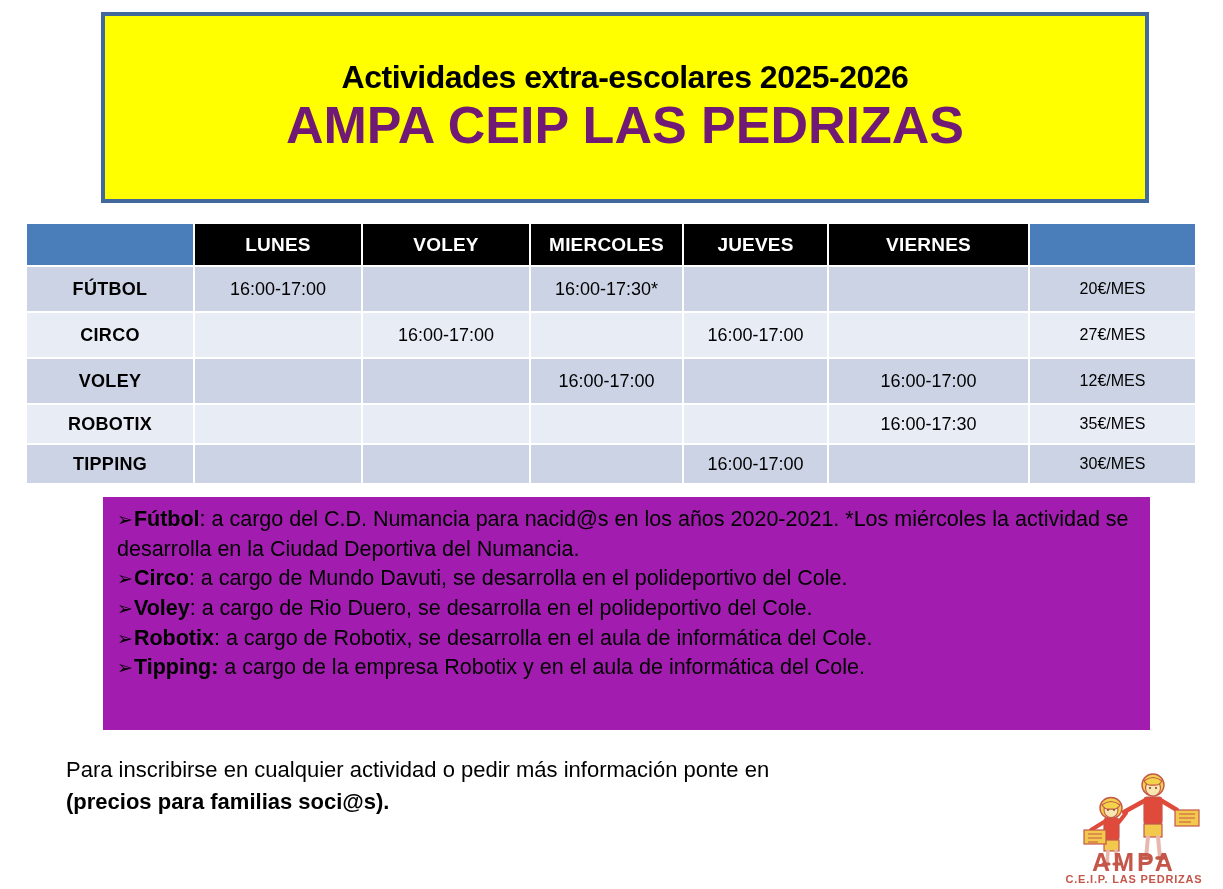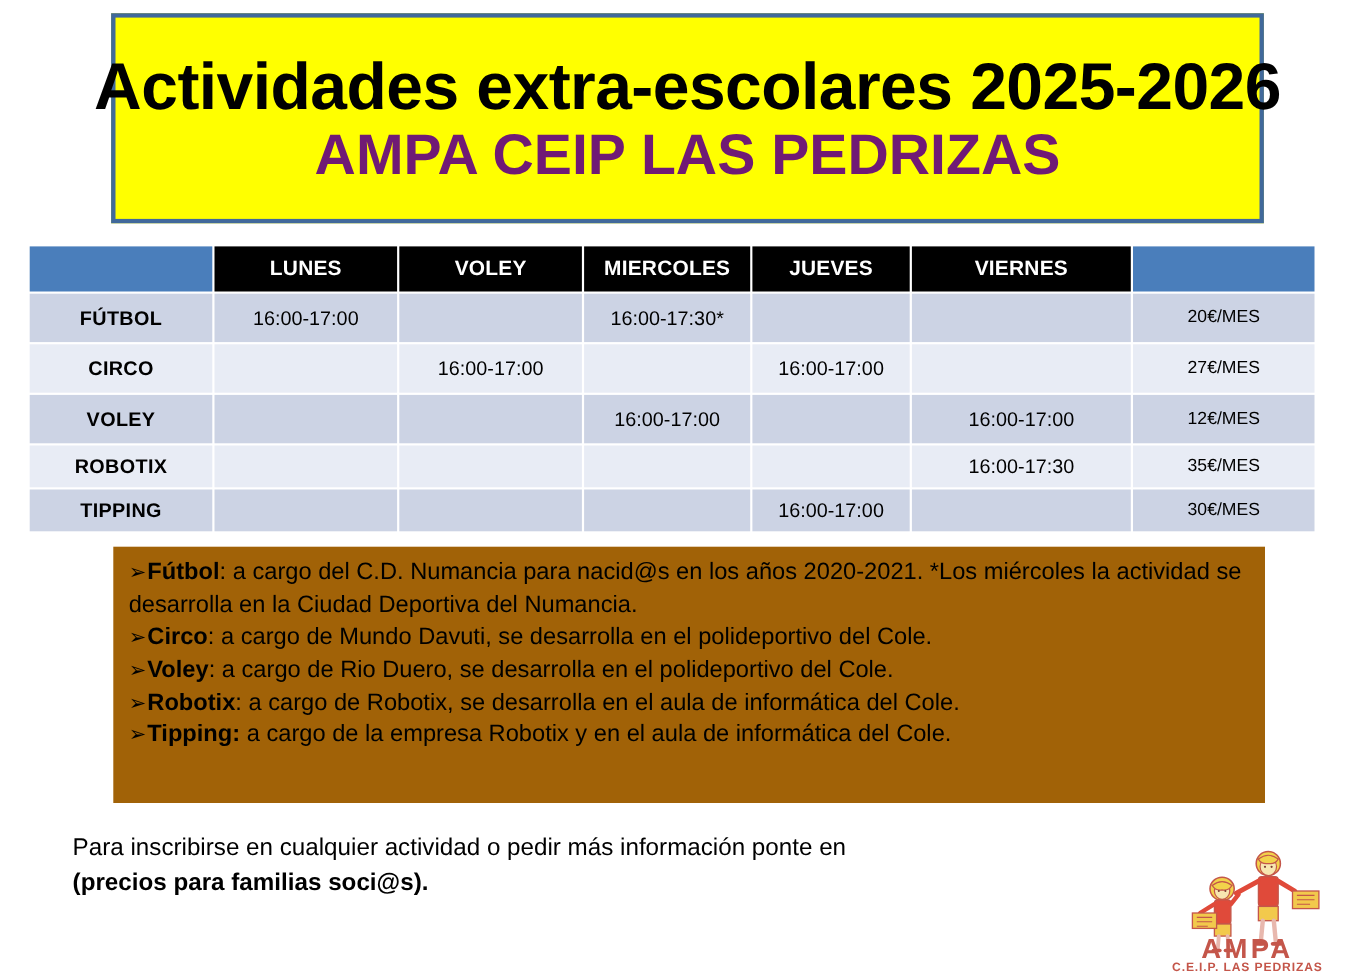--- a/index.html
+++ b/index.html
@@ -24,21 +24,21 @@
     height: 191px;
     background: #ffff00;
     border: 4px solid #41699b;
     box-sizing: border-box;
     display: flex;
     flex-direction: column;
     align-items: center;
     justify-content: center;
   }
   #title-line-1 {
-    font-size: 60px;
+    font-size: 32px;
     font-weight: bold;
     color: #000000;
     letter-spacing: -0.5px;
     line-height: 1.12;
     white-space: nowrap;
   }
   #title-line-2 {
     font-size: 52px;
     font-weight: bold;
     color: #701a75;
@@ -89,21 +89,21 @@
   .price { font-size: 16px; }
   .row-compact .cell { height: 38px; }
 
   
   #descriptions {
     position: absolute;
     left: 103px;
     top: 497px;
     width: 1047px;
     height: 233px;
-    background: #a16207;
+    background: #a21caf;
     box-sizing: border-box;
     padding: 8px 14px 6px 14px;
   }
   .desc-line {
     font-size: 21.5px;
     color: #000000;
     line-height: 1.38;
     white-space: nowrap;
   }
   .desc-line.wrap { white-space: normal; }

